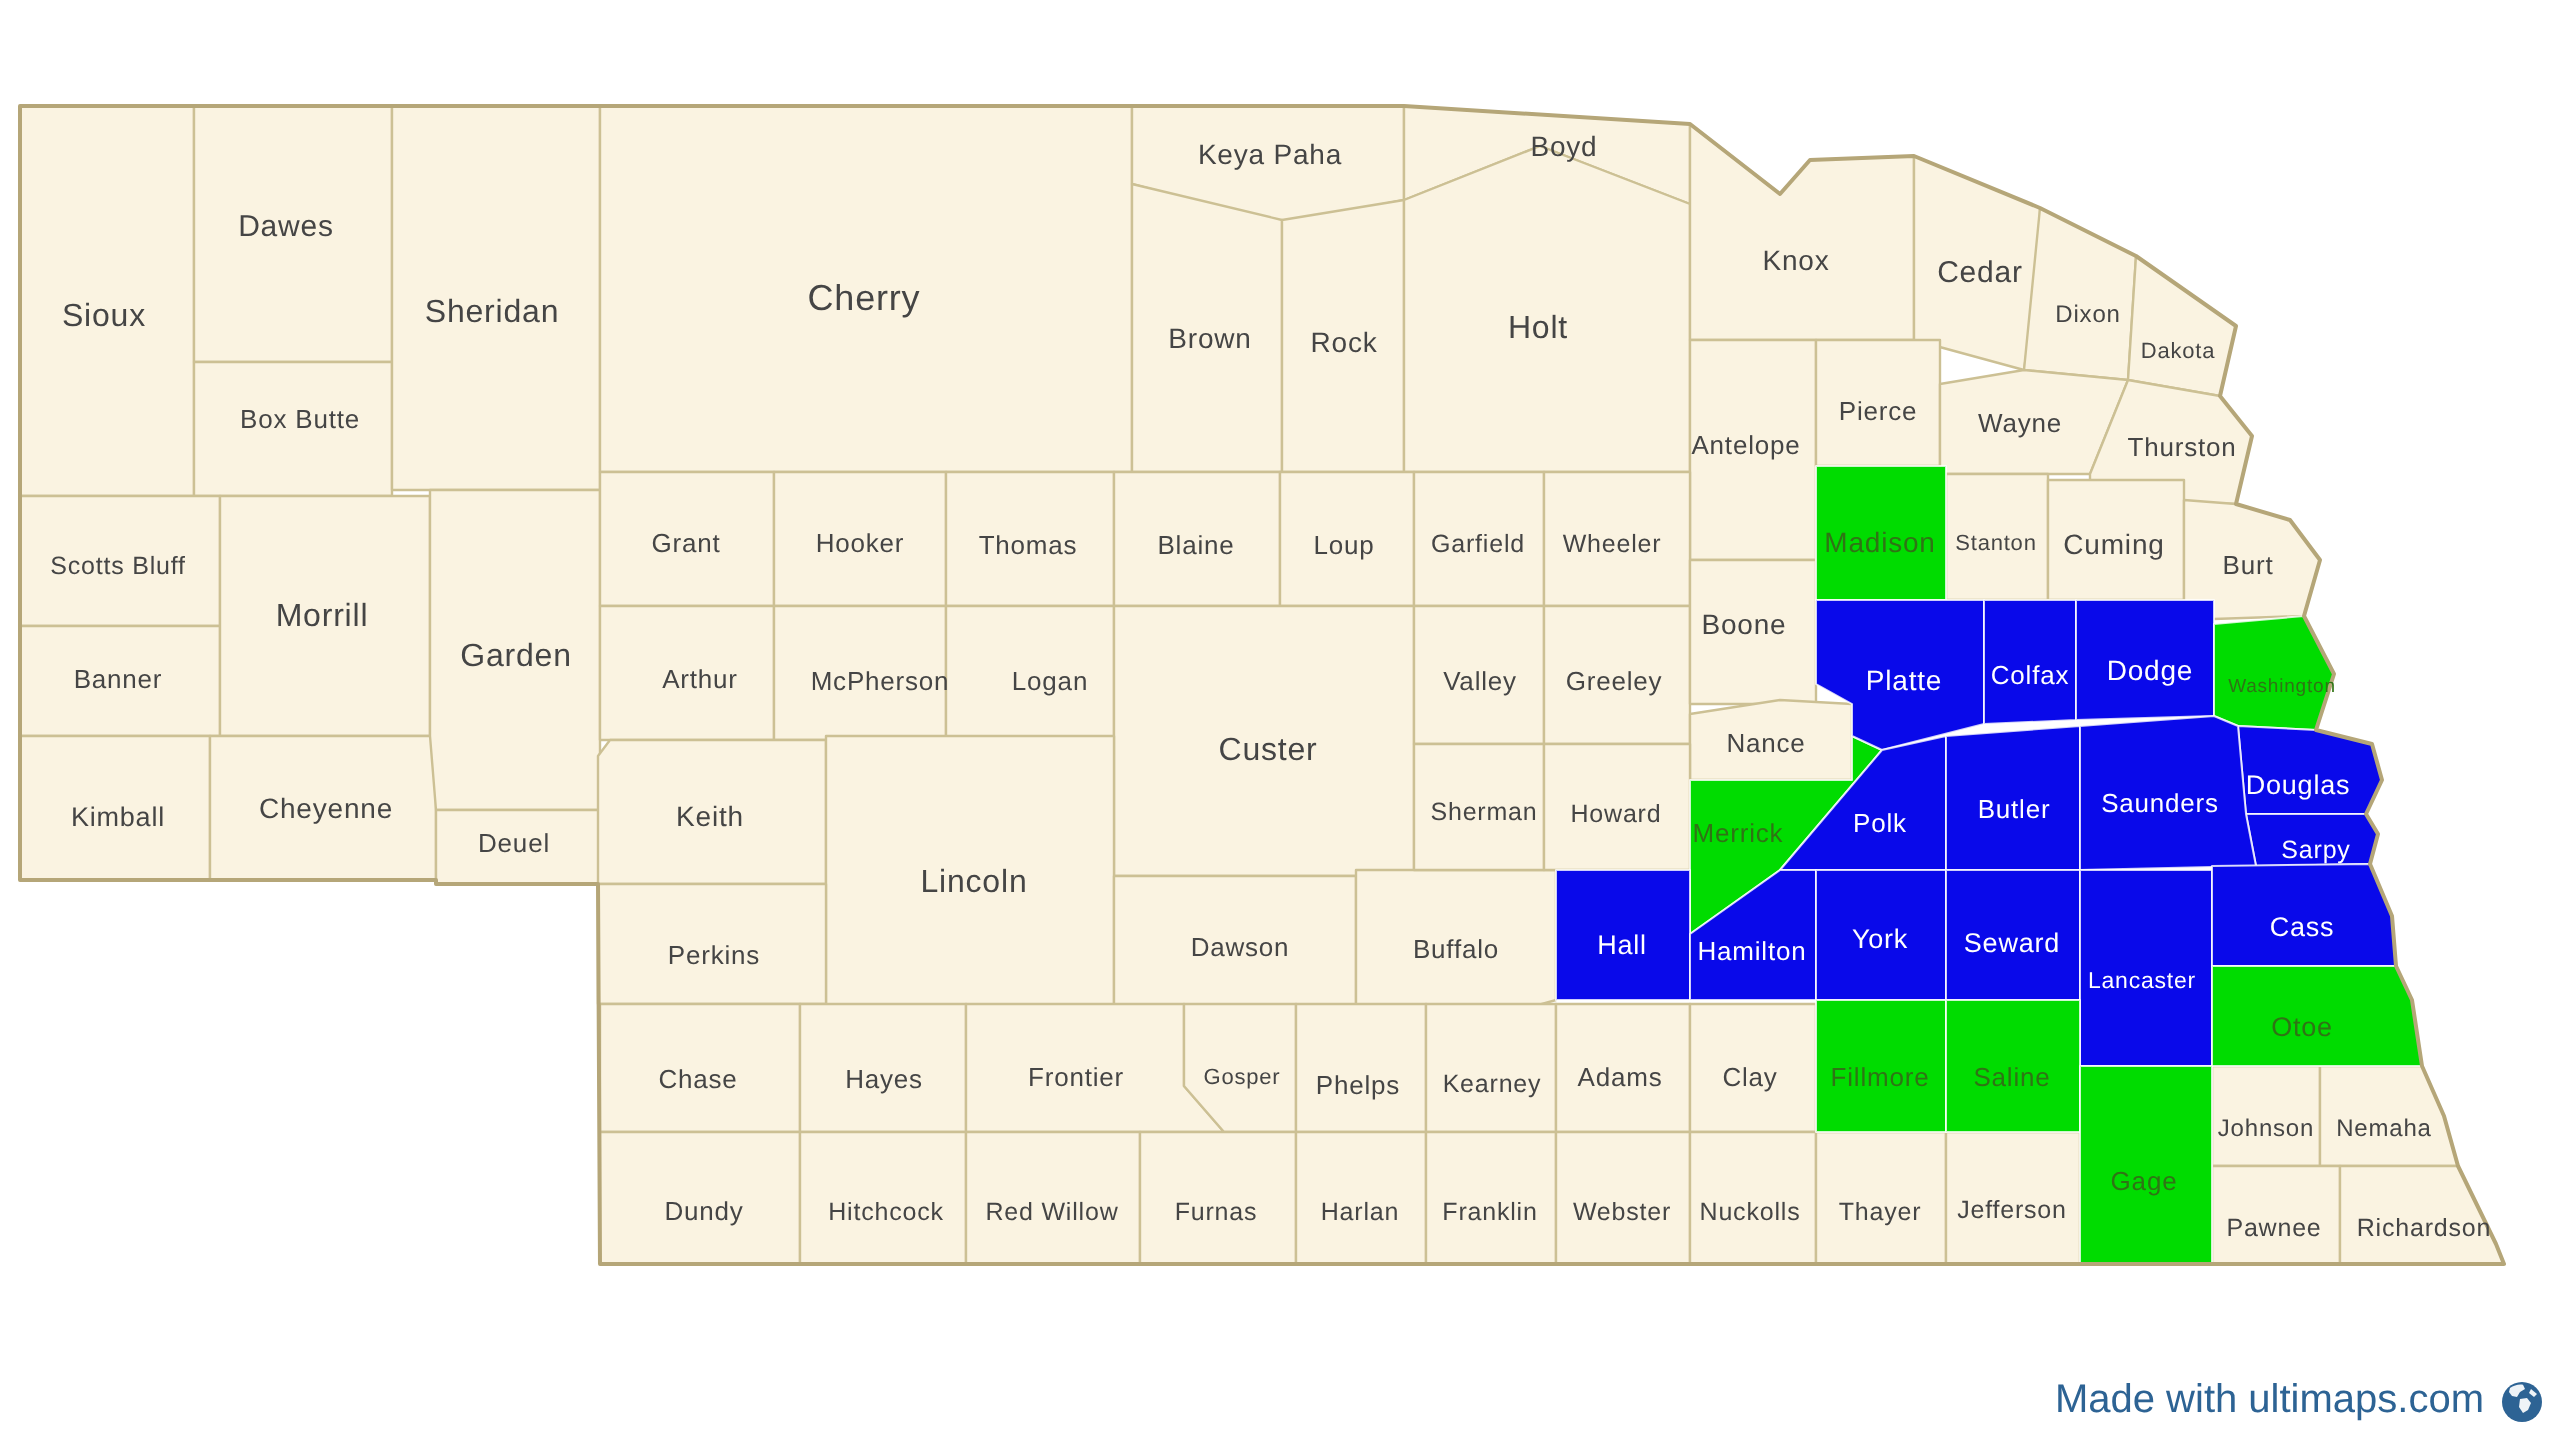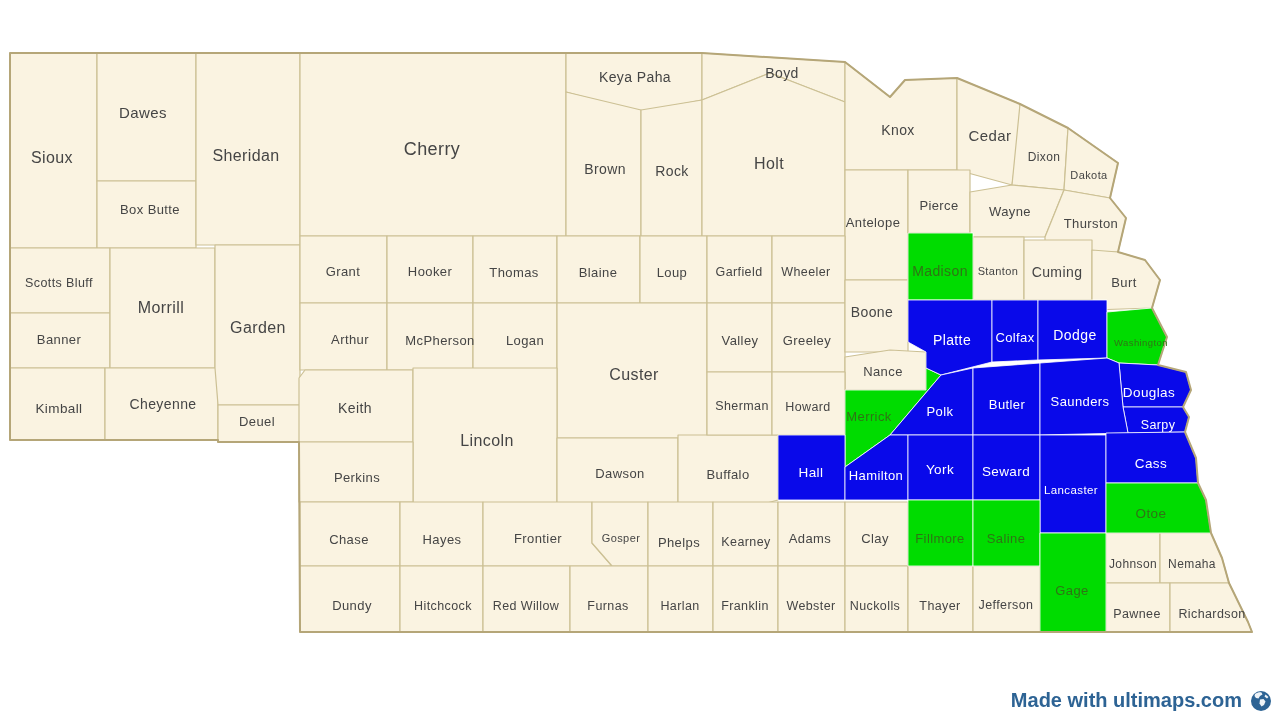--- a/index.html
+++ b/index.html
@@ -199,21 +199,21 @@
       <text x="745" y="610" text-anchor="middle" font-size="12.5" fill="#454545">Franklin</text>
       <text x="811" y="610" text-anchor="middle" font-size="12.5" fill="#454545">Webster</text>
       <text x="875" y="610" text-anchor="middle" font-size="12.5" fill="#454545">Nuckolls</text>
       <text x="940" y="610" text-anchor="middle" font-size="12.5" fill="#454545">Thayer</text>
       <text x="1006" y="609" text-anchor="middle" font-size="12.5" fill="#454545">Jefferson</text>
       <text x="1137" y="618" text-anchor="middle" font-size="12.5" fill="#454545">Pawnee</text>
       <text x="1212" y="618" text-anchor="middle" font-size="12.5" fill="#454545">Richardson</text>
     </svg>
 </div>
 
-<div id="attribution" style="color: rgb(45, 99, 148); font-weight: bold;">
+<div id="attribution" style="color: rgb(45, 99, 148);">
   <span>Made with ultimaps.com</span>
   <svg width="22" height="22" viewBox="0 0 22 22">
     <circle cx="11" cy="11" r="10" id="globe-circle" fill="#2D6394"></circle>
     <path id="globe-land1" d="M5 4 C7 2.6 9.5 2 11.5 2.4 L12.5 4.5 L10 6 L8.5 8.5 L6 8 L4.5 6 Z" fill="#ffffff" opacity="0.92"></path>
     <path id="globe-land2" d="M10 9.5 L13.5 9 L15.5 11.5 L14 15 L11.5 16.5 L9.5 13.5 Z" fill="#ffffff" opacity="0.92"></path>
     <path id="globe-land3" d="M15.5 4.5 L18.5 7 L17 8.5 L14.5 6.5 Z" fill="#ffffff" opacity="0.92"></path>
   </svg>
 </div>
 
 </body></html>

